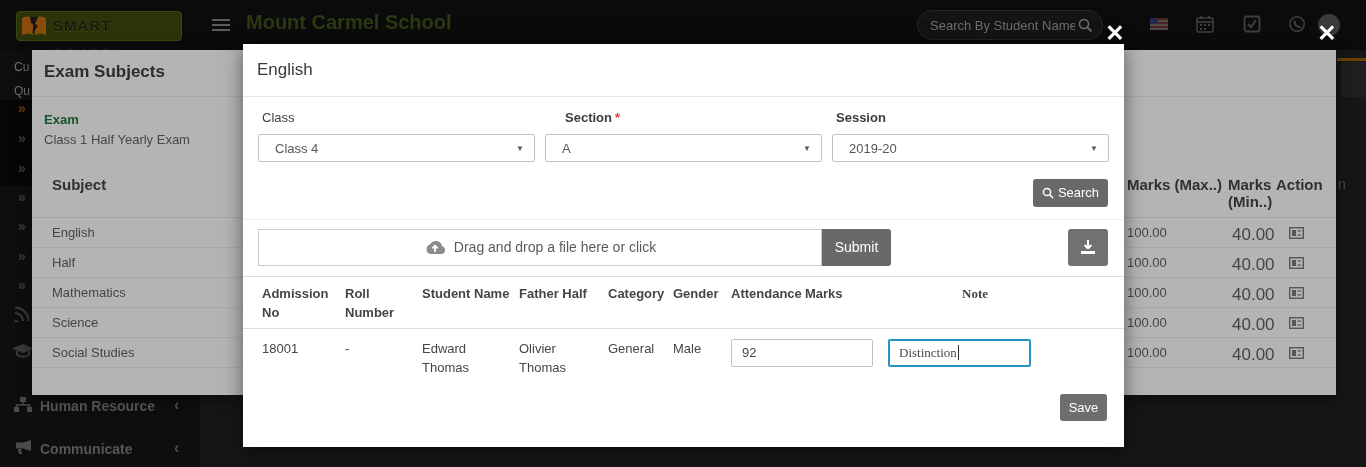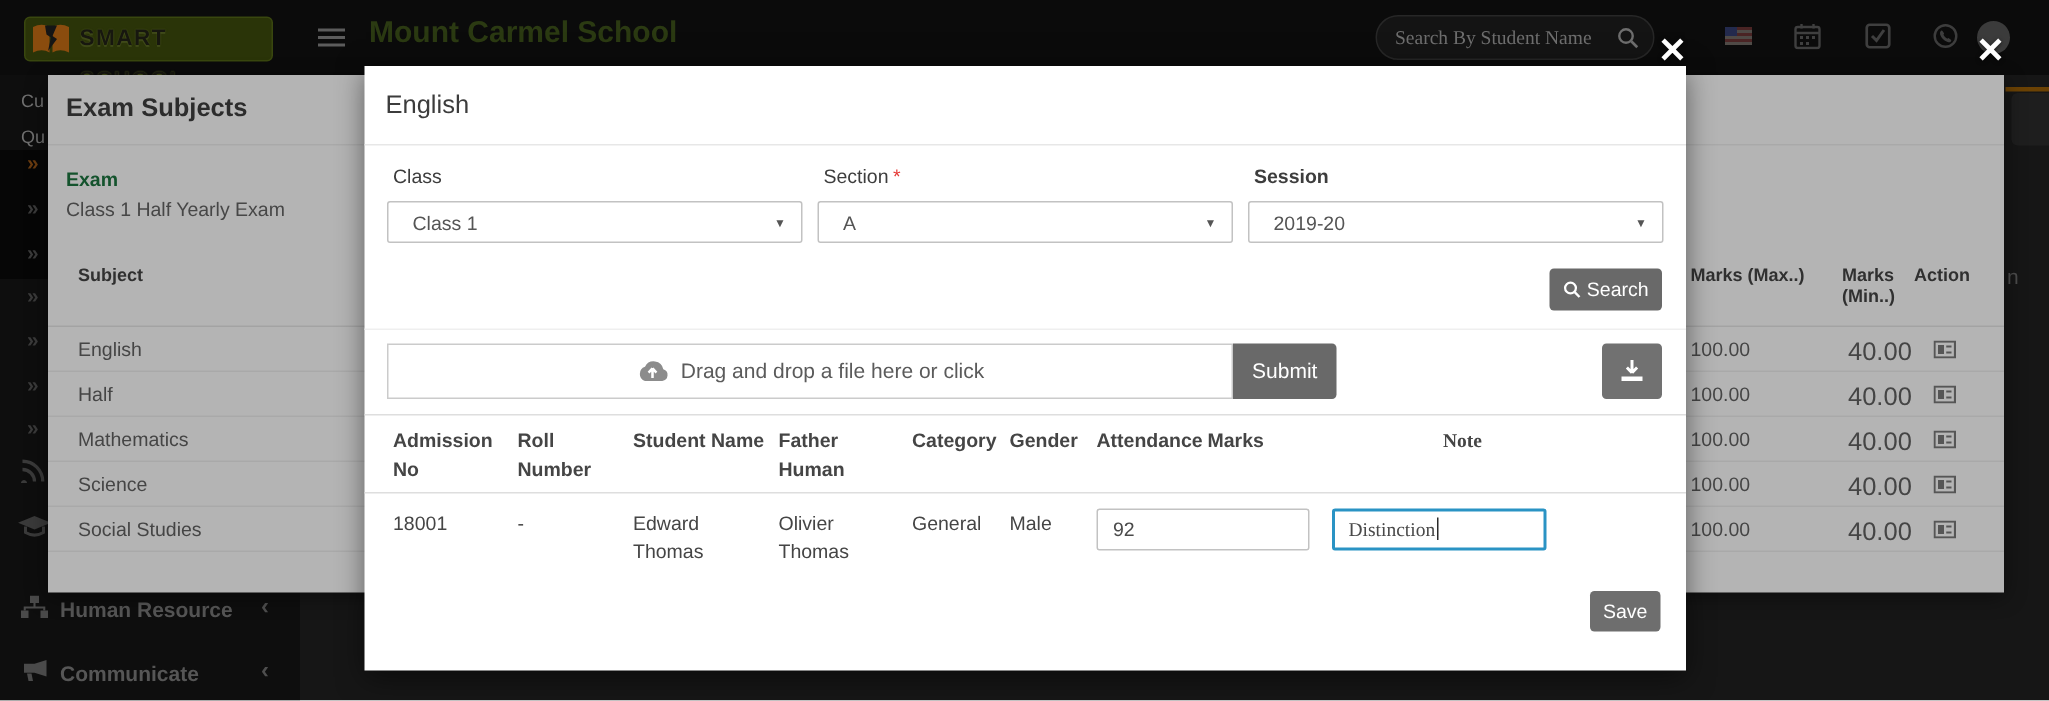--- a/index.html
+++ b/index.html
@@ -9,21 +9,21 @@
 
   
   .topbar { position:absolute; left:0; top:0; width:1366px; height:50px; background:#0b0b0b; z-index:1; }
   .logo { position:absolute; left:16px; top:11px; width:166px; height:30px; background:#2a3408; border:1px solid #39470f; border-radius:4px; }
   .logo-book { position:absolute; left:3px; top:2px; width:28px; height:24px; }
   .logo-text { position:absolute; left:36px; top:0; line-height:28px; font-size:15px; font-weight:800; letter-spacing:1px; color:#17170f; text-shadow:0 0 1px #4e5b20, 0 1px 0 #3c4617; }
   .hamburger { position:absolute; left:212px; top:19px; width:18px; height:12px; }
   .hamburger i { display:block; height:2px; background:#5c5c5c; margin-bottom:3px; }
   .school-name { position:absolute; left:246px; top:11px; font-size:20px; font-weight:700; color:#2b3a12; }
   .search-pill { position:absolute; left:917px; top:10px; width:186px; height:30px; background:#141414; border:1px solid #272727; border-radius:15px; }
-  .search-pill input { position:absolute; left:12px; top:1px; width:145px; height:26px; background:transparent; border:none; outline:none; color:#8a8a8a; font-size:13px; font-family:Liberation Serif, serif; }
+  .search-pill input { position:absolute; left:12px; top:1px; width:145px; height:26px; background:transparent; border:none; outline:none; color:#8a8a8a; font-size:13px; font-family:Liberation Sans, sans-serif; }
   .search-pill input::placeholder { color:#6e6e6e; opacity:1; }
   .pill-mag { position:absolute; right:9px; top:7px; width:15px; height:15px; }
   .hd-ico { position:absolute; top:15px; width:18px; height:18px; }
   .flag { top:18px; width:18px; height:12px; background:repeating-linear-gradient(#4a2424 0 2px,#4f4a46 2px 4px); position:absolute; }
   .flag .canton { position:absolute; left:0; top:0; width:8px; height:6px; background:#232a4d; }
   .avatar { position:absolute; left:1318px; top:14px; width:22px; height:22px; border-radius:50%; background:#3b3b3b; }
 
   .sidebar { position:absolute; left:0; top:50px; width:200px; height:417px; background:#0e0e0e; z-index:1; }
   .sb-clip { position:absolute; left:14px; font-size:12px; color:#707070; }
   .sb-darkblock { position:absolute; left:0; top:50px; width:32px; height:86px; background:#060606; }
@@ -36,21 +36,21 @@
   .page-frag-line { position:absolute; left:1337px; top:58px; width:29px; height:3px; background:#6b4204; z-index:1; }
   .page-frag-btn { position:absolute; left:1341px; top:62px; width:25px; height:35px; background:#1e1e1e; border-radius:4px 0 0 4px; z-index:1; }
   .page-frag-n { position:absolute; left:1338px; top:176px; font-size:14px; color:#4c4c4c; z-index:1; }
 
   
   .modal-back { position:absolute; left:32px; top:50px; width:1304px; height:345px; background:#b4b4b4; box-shadow:0 3px 14px rgba(0,0,0,.45); z-index:10; }
   .mb-title { position:absolute; left:12px; top:12px; font-size:17px; font-weight:600; color:#2c2c2c; }
   .mb-headline { position:absolute; left:0; top:46px; width:100%; border-top:1px solid #a9a9a9; }
   .mb-exam-label { position:absolute; left:12px; top:62px; font-size:13px; font-weight:700; color:#14532d; }
   .mb-exam-value { position:absolute; left:12px; top:82px; font-size:13px; color:#474747; }
-  .mb-col { position:absolute; top:126px; font-size:12px; font-weight:700; color:#303030; }
+  .mb-col { position:absolute; top:126px; font-size:15px; font-weight:700; color:#303030; }
   .mb-line { position:absolute; left:0; top:167px; width:100%; border-top:1px solid #a3a3a3; }
   .mb-row { position:absolute; left:0; width:100%; height:30px; border-bottom:1px solid #a9a9a9; }
   .mb-row .name { position:absolute; left:20px; top:7px; font-size:13px; color:#454545; }
   .mb-row .max { position:absolute; left:1095px; top:7px; font-size:13px; color:#454545; }
   .mb-row .min { position:absolute; left:1200px; top:7px; font-size:17px; color:#454545; }
   .mb-row .act { position:absolute; left:1257px; top:9px; width:15px; height:12px; }
 
   
   .modal-front { position:absolute; left:243px; top:44px; width:881px; height:403px; background:#ffffff; box-shadow:0 4px 18px rgba(0,0,0,.5); z-index:20; }
   .mf-header { position:absolute; left:0; top:0; width:100%; height:53px; border-bottom:1px solid #e7e7e7; }
@@ -250,25 +250,25 @@
         </svg>
     </div>
   </div>
 
   <div class="modal-front">
     <div class="mf-header">
       <div class="mf-title">English</div>
     </div>
 
     <div class="mf-label" style="left:19px;"><span>Class</span></div>
-    <div class="mf-label" style="left:306px;"><span>Section</span><span class="req">*</span></div>
+    <div class="mf-label" style="left:322px;font-weight:bold;"><span>Section</span><span class="req">*</span></div>
     <div class="mf-label" style="left:593px;font-weight:bold;"><span>Session</span></div>
 
     <div class="mf-select" style="left:15px;">
-      <span class="val">Class 1</span>
+      <span class="val">Class 4</span>
       <span class="caret">▼</span>
     </div>
     <div class="mf-select" style="left:302px;">
       <span class="val">A</span>
       <span class="caret">▼</span>
     </div>
     <div class="mf-select" style="left:589px;">
       <span class="val">2019-20</span>
       <span class="caret">▼</span>
     </div>
@@ -292,21 +292,21 @@
           <path d="M8 0 L8 7 M8 8.5 L4.6 5 M8 8.5 L11.4 5" stroke="#fff" stroke-width="2" fill="none"></path>
           <rect x="1" y="11" width="14" height="3" fill="#fff"></rect>
         </svg>
     </div>
 
     <div class="mtable">
       <div class="trow thead">
         <div class="tcell c0">Admission No</div>
         <div class="tcell c1">Roll Number</div>
         <div class="tcell c2">Student Name</div>
-        <div class="tcell c3">Father Human</div>
+        <div class="tcell c3">Father Half</div>
         <div class="tcell c4">Category</div>
         <div class="tcell c5">Gender</div>
         <div class="tcell c6">Attendance</div>
         <div class="tcell c7">Marks</div>
         <div class="tcell c8">Note</div>
       </div>
       <div class="trow tbody">
         <div class="tcell c0">18001</div>
         <div class="tcell c1">-</div>
         <div class="tcell c2">Edward Thomas</div>

